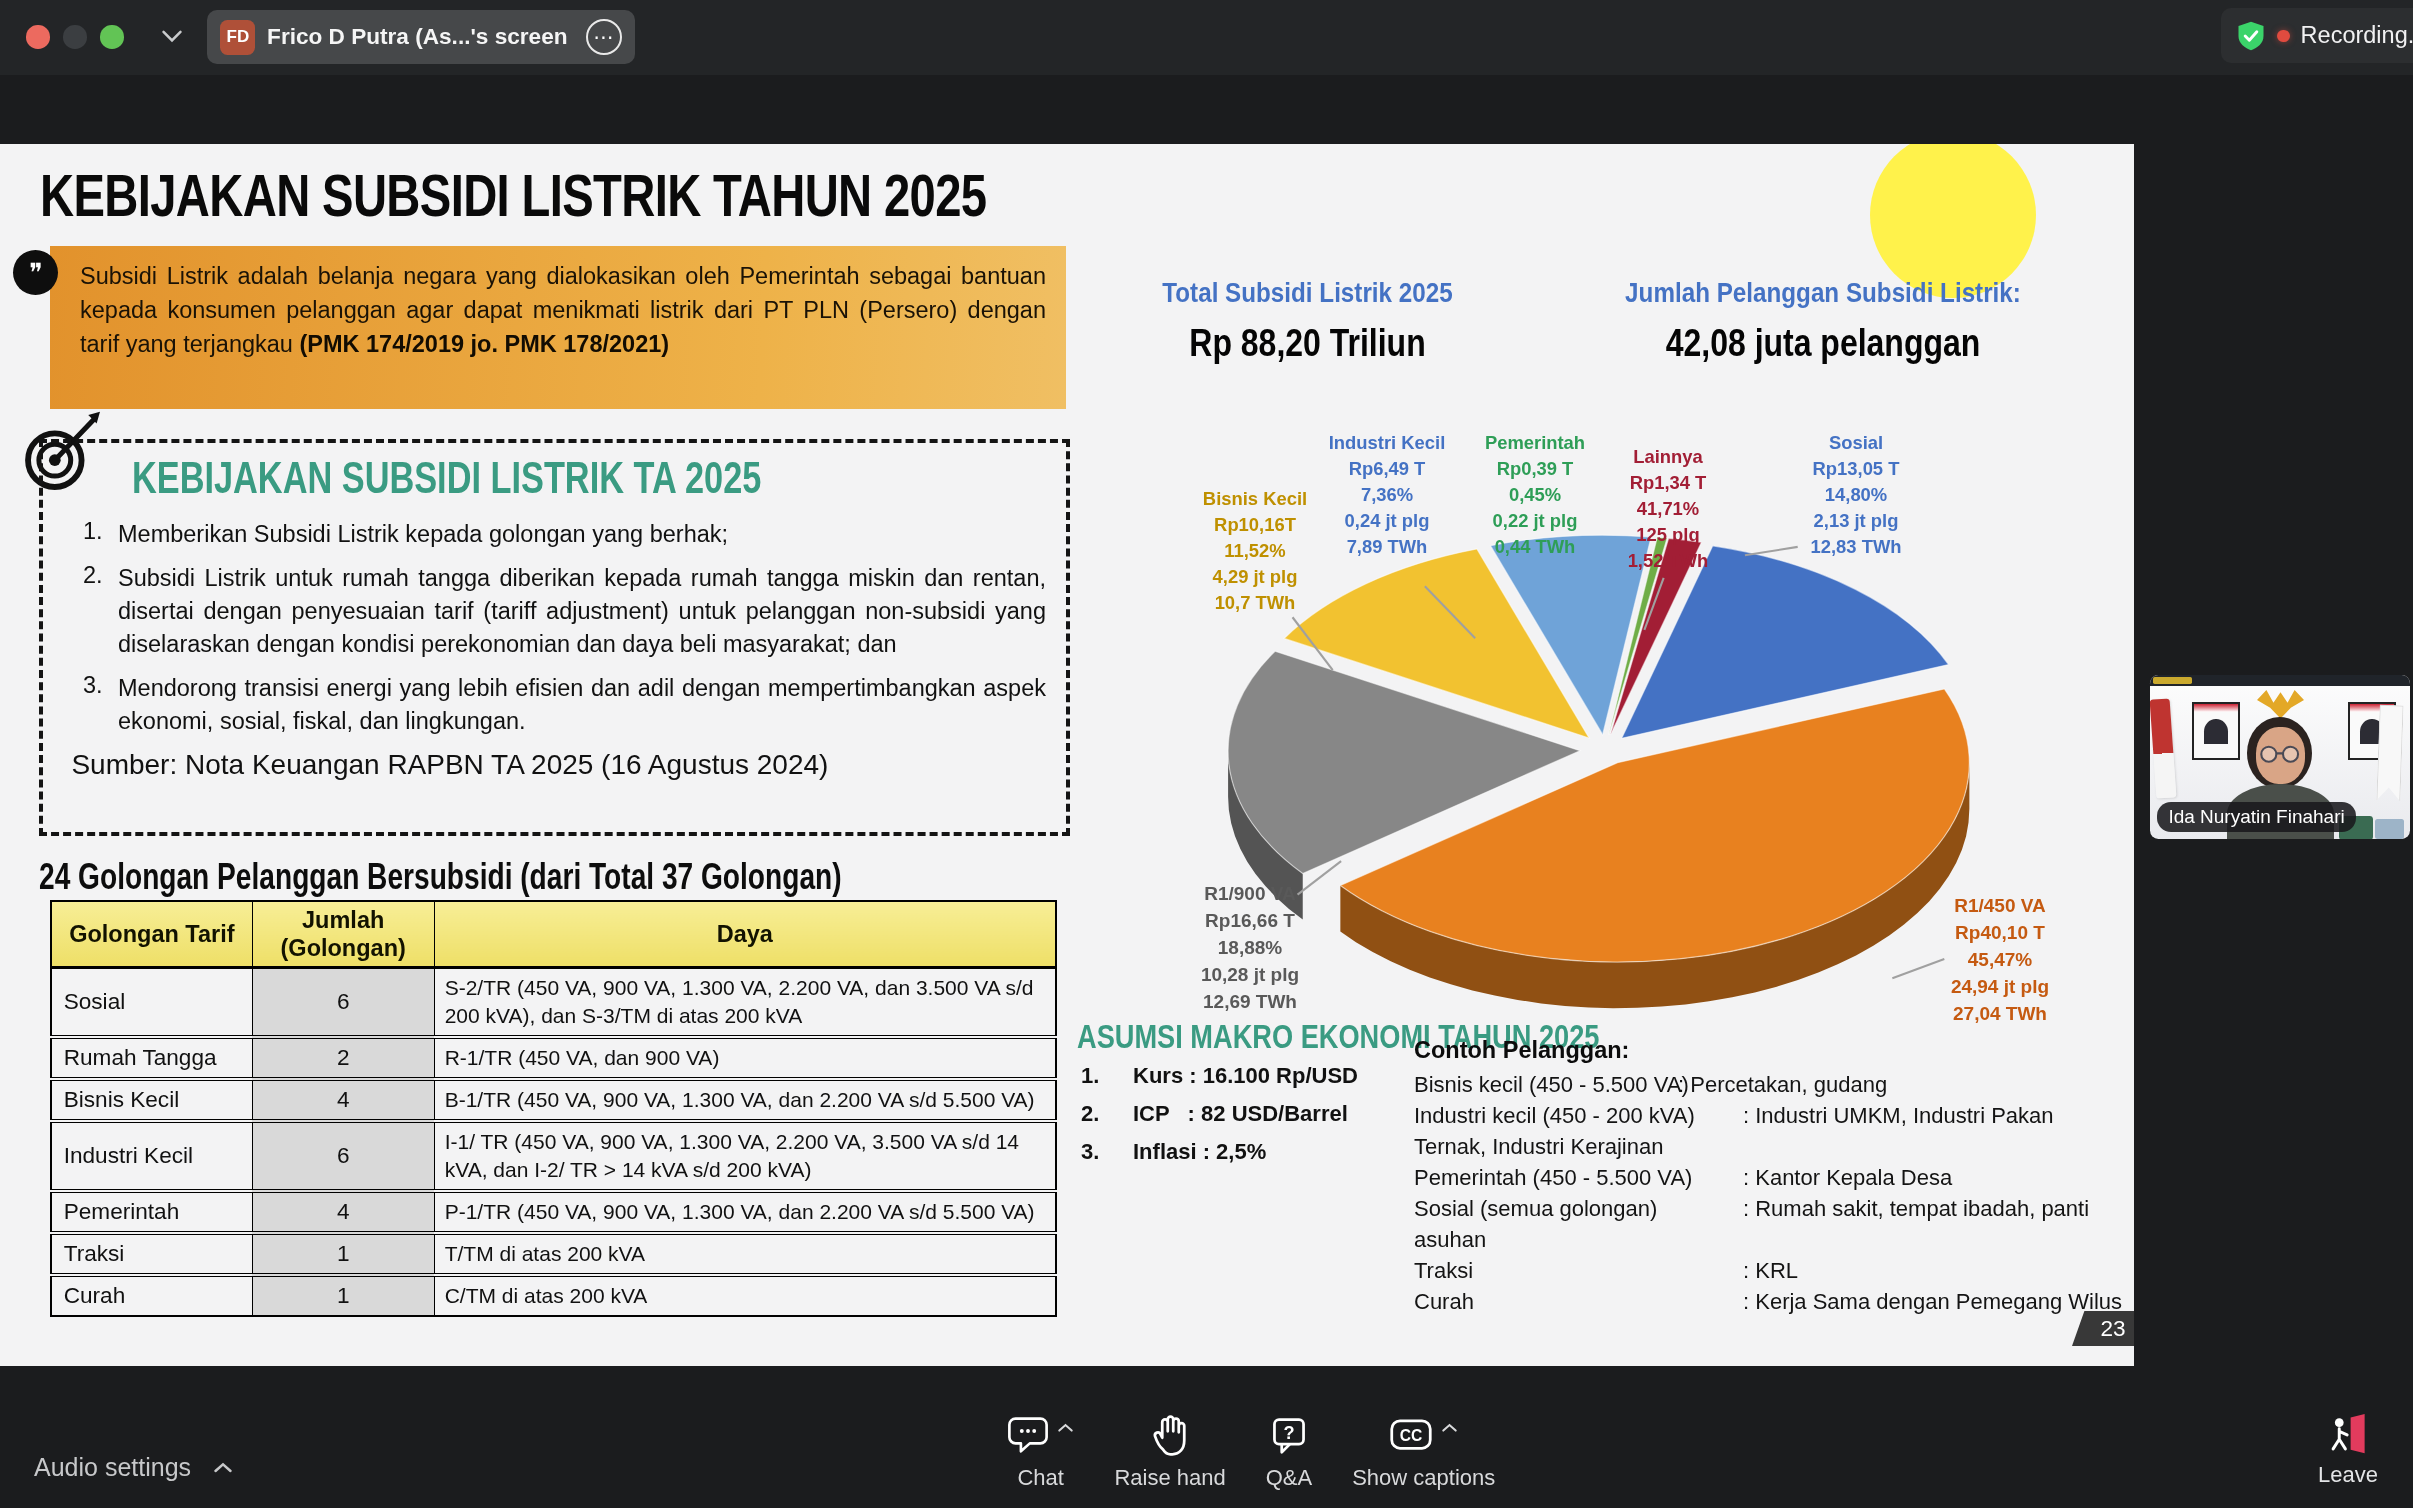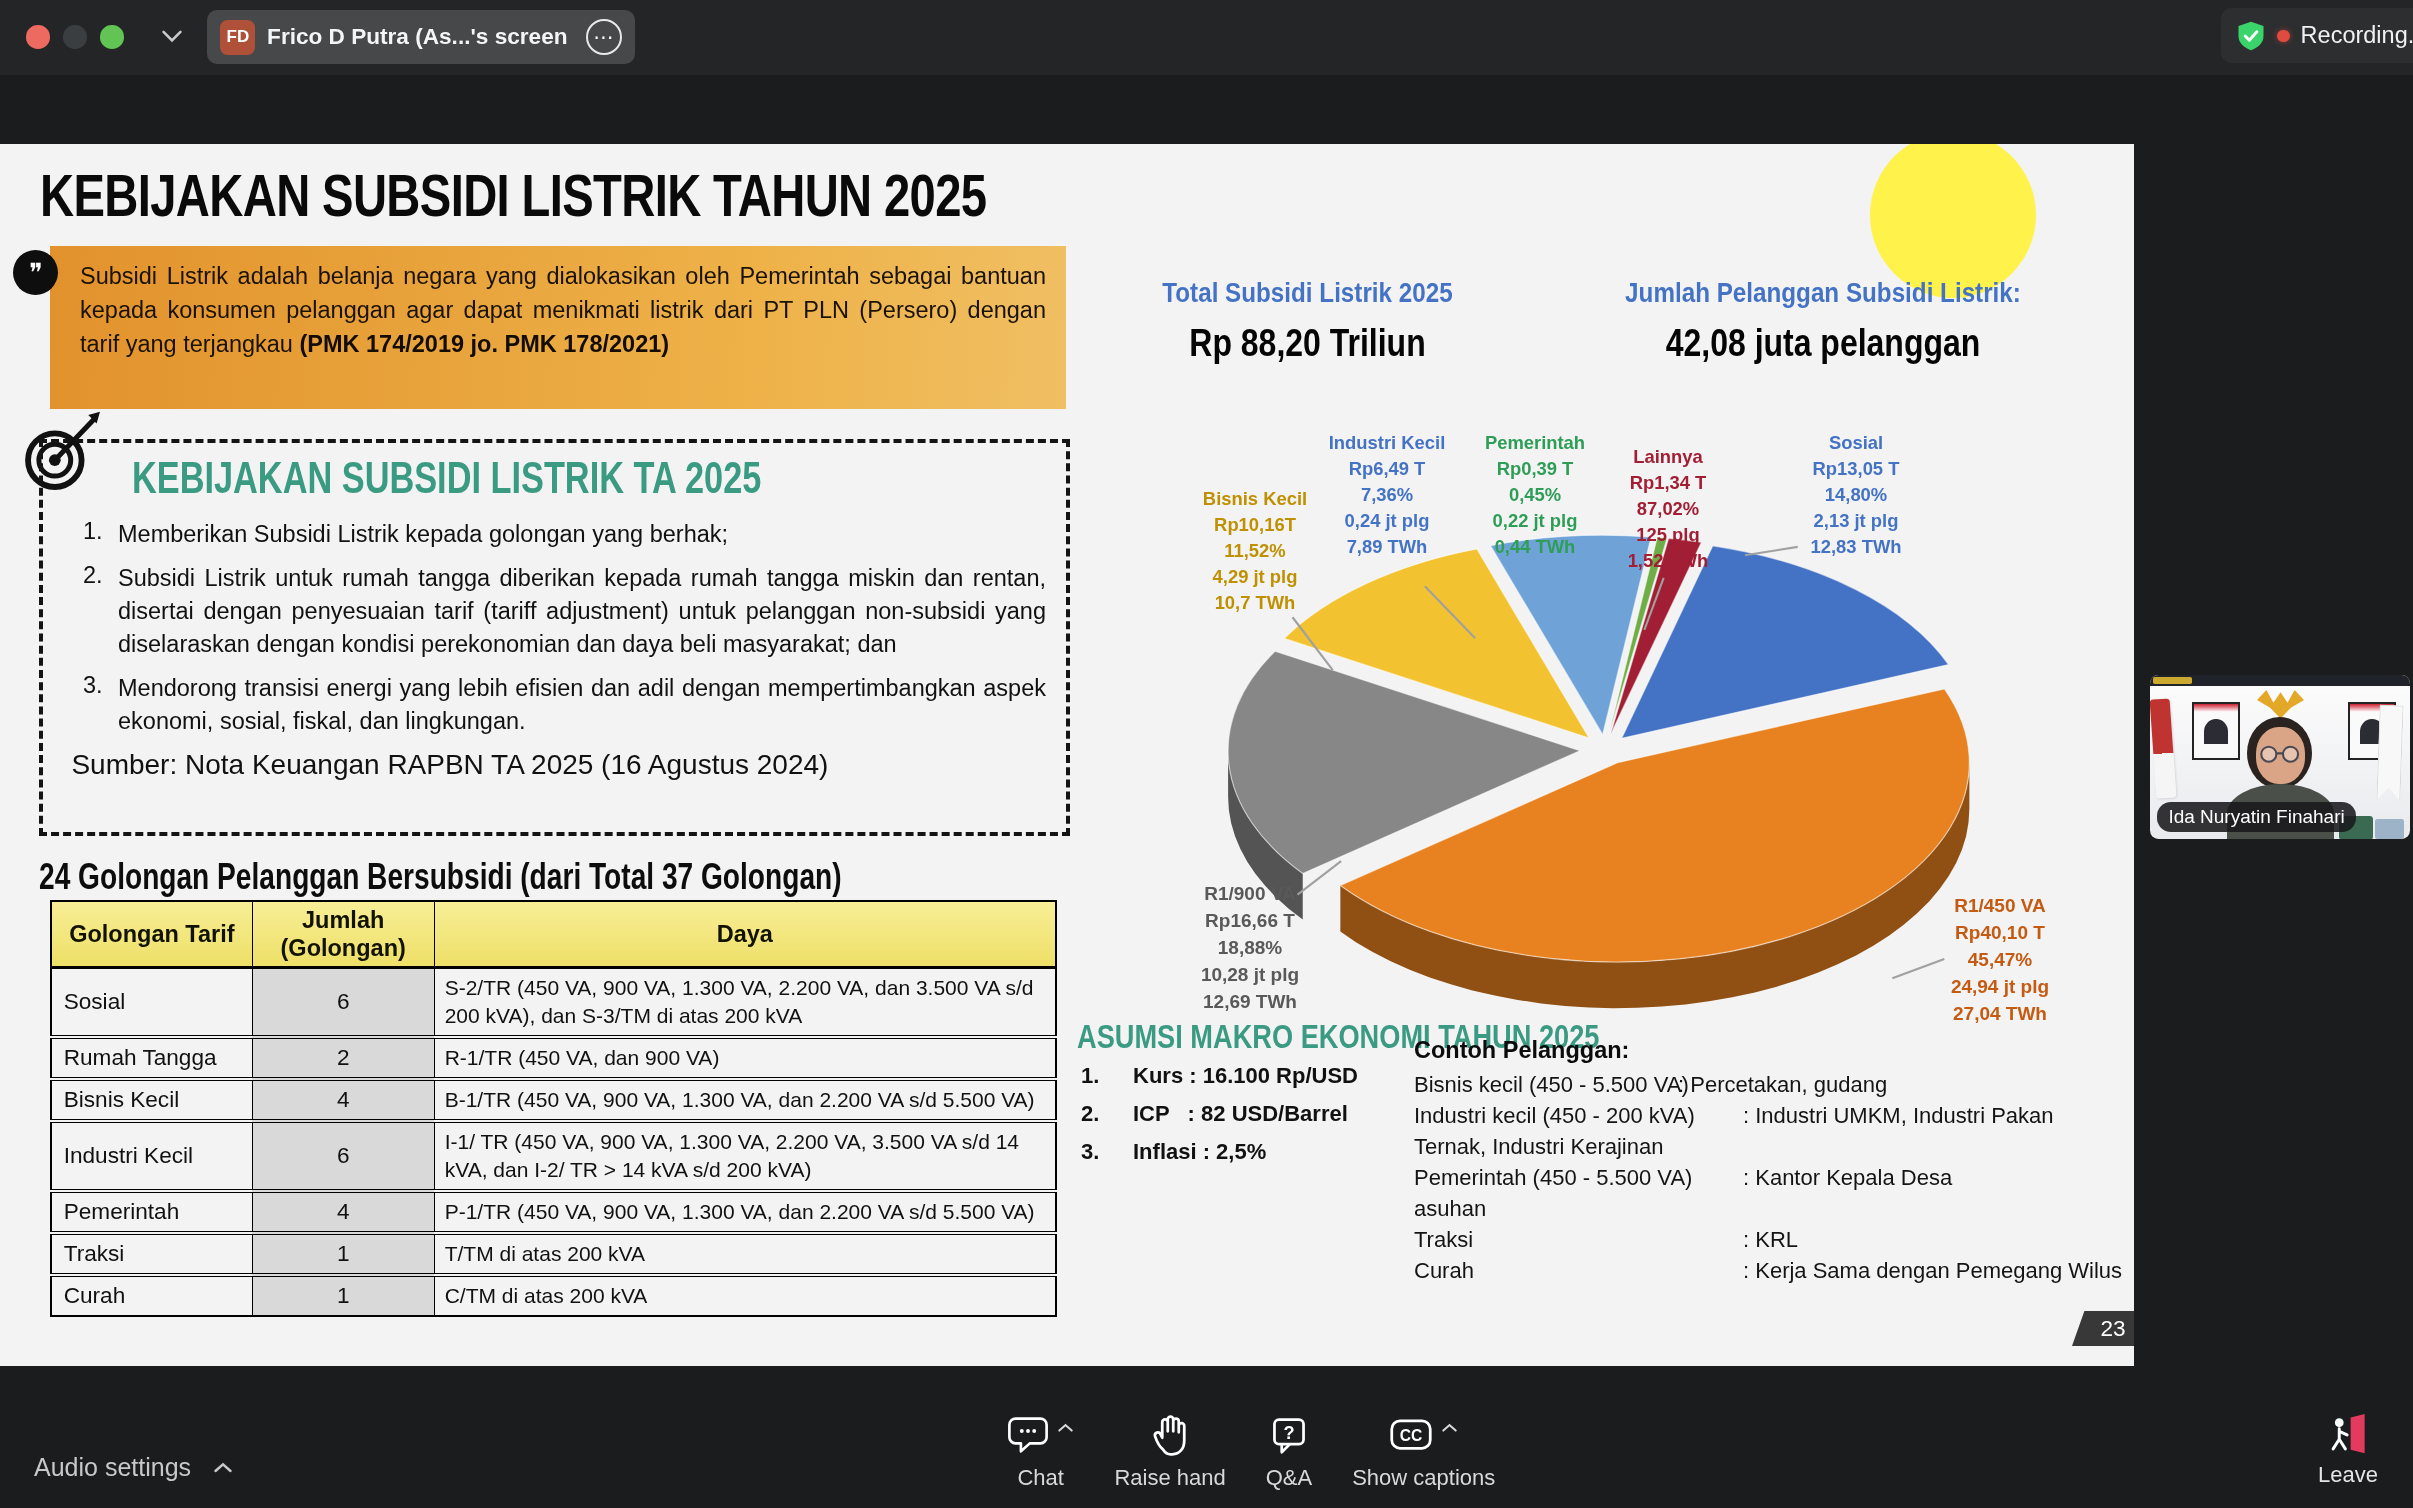--- a/index.html
+++ b/index.html
@@ -285,21 +285,21 @@
       <div class="pie-label" style="left: 1426px; top: 286px; color: rgb(46, 158, 87); font-size: 18.4px; line-height: 26px;">
         <span>Pemerintah</span>
         <span>Rp0,39 T</span>
         <span>0,45%</span>
         <span>0,22 jt plg</span>
         <span>0,44 TWh</span>
       </div>
       <div class="pie-label" style="left: 1559px; top: 300px; color: rgb(162, 30, 53); font-size: 18.4px; line-height: 26px;">
         <span>Lainnya</span>
         <span>Rp1,34 T</span>
-        <span>87,02%</span>
+        <span>41,71%</span>
         <span>125 plg</span>
         <span>1,52 TWh</span>
       </div>
     </div>
 
   <div id="asumsi-heading" class="abs">ASUMSI MAKRO EKONOMI TAHUN 2025</div>
   <div id="asumsi-list" class="abs">
       <div class="arow">
         <div class="anum">1.</div>
         <div class="atxt">Kurs : 16.100 Rp/USD</div>
@@ -324,20 +324,24 @@
         <div class="erow">
           <span class="lab">Industri kecil (450 - 200 kVA)</span>
           <span class="val" style="left: 329px;">: Industri UMKM, Industri Pakan</span>
         </div>
         <div class="erow">
           <span class="lab">Ternak, Industri Kerajinan</span>
         </div>
         <div class="erow">
           <span class="lab">Pemerintah (450 - 5.500 VA)</span>
           <span class="val" style="left: 329px;">: Kantor Kepala Desa</span>
+        </div>
+        <div class="erow">
+          <span class="lab">Sosial (semua golongan)</span>
+          <span class="val" style="left: 329px;">: Rumah sakit, tempat ibadah, panti</span>
         </div>
         <div class="erow">
           <span class="lab">asuhan</span>
         </div>
         <div class="erow">
           <span class="lab">Traksi</span>
           <span class="val" style="left: 329px;">: KRL</span>
         </div>
         <div class="erow">
           <span class="lab">Curah</span>

